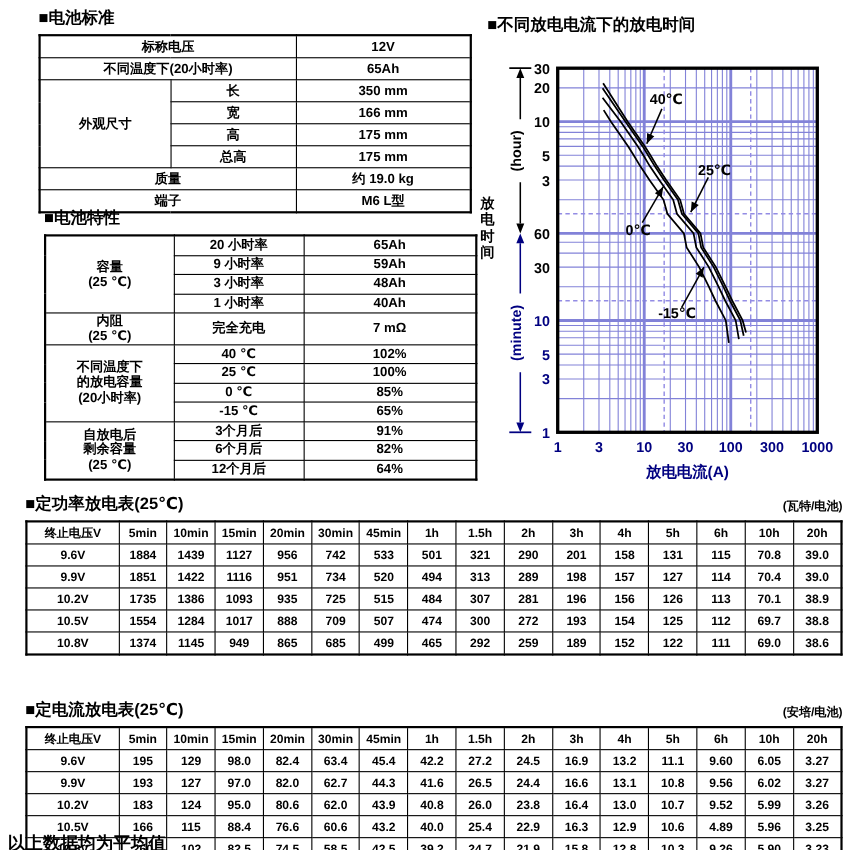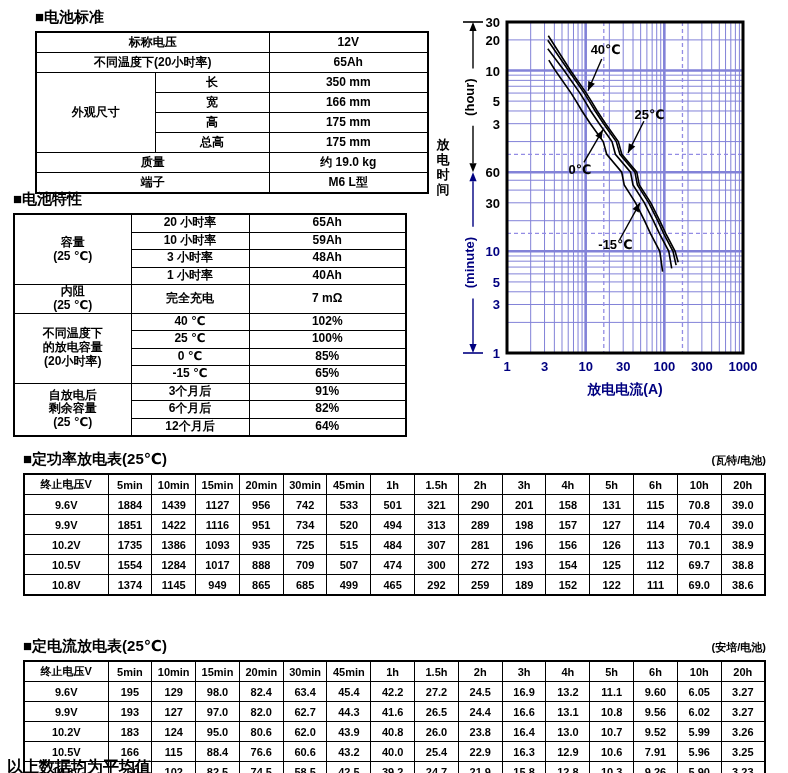--- a/index.html
+++ b/index.html
@@ -1,20 +1,20 @@
 <!DOCTYPE html>
 <html><head>
 <meta charset="utf-8">
 <style>
   html,body{margin:0;padding:0;background:#fff;}
   body{width:788px;height:773px;font-family:"Liberation Sans","DejaVu Sans",sans-serif;color:#000;}
   .page{position:relative;width:788px;height:773px;background:#fff;overflow:hidden;}
   section{position:absolute;}
   #sec-std{left:23px;top:8px;width:392px;padding-left:12px;}
-  #sec-char{left:13px;top:190px;width:392px;}
+  #sec-char{left:40px;top:190px;width:392px;}
   #sec-chart{left:430px;top:8px;width:358px;height:450px;}
   #sec-power{left:23px;top:450px;width:743px;}
   #sec-current{left:23px;top:637px;width:743px;}
   #footnote{position:absolute;left:7px;top:757px;font-size:16px;font-weight:bold;}
   h2.hd{font-size:15px;font-weight:bold;margin:0 0 5px 0;line-height:18px;}
   .hd-row{display:flex;justify-content:space-between;align-items:flex-end;margin:0 0 5px 0;}
   .hd-row h2{margin:0;}
   .unit-note{font-size:11px;font-weight:bold;}
   table{border-collapse:collapse;width:100%;table-layout:fixed;border:2px solid #000;}
   td{border:1px solid #000;font-weight:bold;text-align:center;vertical-align:middle;padding:0 1px;white-space:pre-line;}
@@ -85,21 +85,21 @@
           <col style="width:157px">
         </colgroup>
       <tbody id="char-table">
           <tr>
             <td rowspan="4">容量
 (25 ℃)</td>
             <td>20 小时率</td>
             <td>65Ah</td>
           </tr>
           <tr>
-            <td>10 小时率</td>
+            <td>9 小时率</td>
             <td>59Ah</td>
           </tr>
           <tr>
             <td>3 小时率</td>
             <td>48Ah</td>
           </tr>
           <tr>
             <td>1 小时率</td>
             <td>40Ah</td>
           </tr>
@@ -141,20 +141,21 @@
           </tr>
           <tr>
             <td>12个月后</td>
             <td>64%</td>
           </tr>
         </tbody>
     </table>
   </section>
 
   <section id="sec-chart">
+    <h2 id="chart-title">■不同放电电流下的放电时间</h2>
     <svg id="chart-svg" width="358" height="402" viewBox="0 0 358 402">
         <g>
           <line x1="100.68102632556652" y1="14" x2="100.68102632556652" y2="345" stroke="#8282D8" stroke-width="1"></line>
           <line x1="114.53353870461345" y1="14" x2="114.53353870461345" y2="345" stroke="#8282D8" stroke-width="1"></line>
           <line x1="124.36205265113304" y1="14" x2="124.36205265113304" y2="345" stroke="#8282D8" stroke-width="1"></line>
           <line x1="131.98564034110015" y1="14" x2="131.98564034110015" y2="345" stroke="#8282D8" stroke-width="1"></line>
           <line x1="138.21456503017998" y1="14" x2="138.21456503017998" y2="345" stroke="#8282D8" stroke-width="1"></line>
           <line x1="143.4810458144549" y1="14" x2="143.4810458144549" y2="345" stroke="#8282D8" stroke-width="1"></line>
           <line x1="148.04307897669958" y1="14" x2="148.04307897669958" y2="345" stroke="#8282D8" stroke-width="1"></line>
           <line x1="152.0670774092269" y1="14" x2="152.0670774092269" y2="345" stroke="#8282D8" stroke-width="1"></line>
@@ -478,21 +479,21 @@
             <td>88.4</td>
             <td>76.6</td>
             <td>60.6</td>
             <td>43.2</td>
             <td>40.0</td>
             <td>25.4</td>
             <td>22.9</td>
             <td>16.3</td>
             <td>12.9</td>
             <td>10.6</td>
-            <td>7.91</td>
+            <td>4.89</td>
             <td>5.96</td>
             <td>3.25</td>
           </tr>
           <tr>
             <td>10.8V</td>
             <td>260</td>
             <td>102</td>
             <td>82.5</td>
             <td>74.5</td>
             <td>58.5</td>

